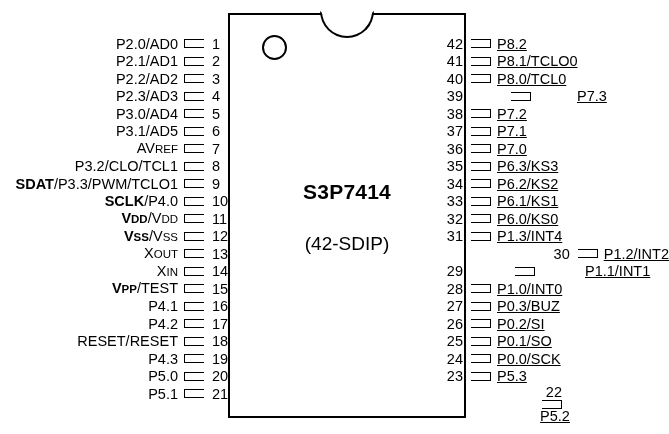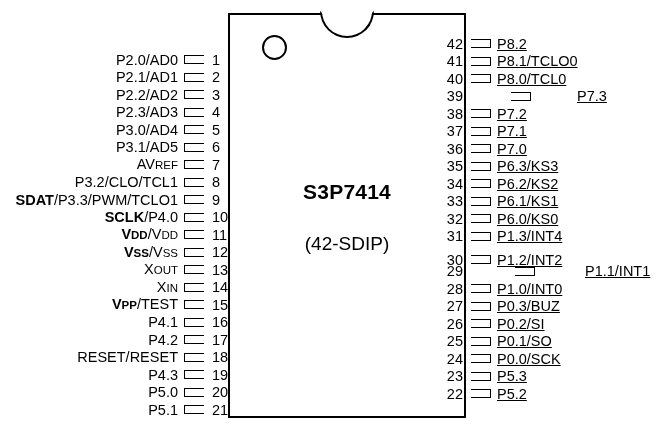--- a/index.html
+++ b/index.html
@@ -92,21 +92,20 @@
   .pin-row {
     position: absolute;
     height: 17.5px;
     display: flex;
     align-items: center;
   }
   .pin-row.left {
     left: 0;
     width: 234px;
     justify-content: flex-end;
-    margin-top: 16px;
   }
   .pin-row.right {
     left: 441px;
     width: 228px;
     justify-content: flex-start;
   }
 
   .pin-label {
     font-size: 14.5px;
     line-height: 14.5px;
@@ -327,21 +326,21 @@
       <div class="pin-row right" style="top: 210px;">
         <span class="pin-num">32</span>
         <span class="pin-stub"></span>
         <span class="pin-label">P6.0/KS0</span>
       </div>
       <div class="pin-row right" style="top: 227.5px;">
         <span class="pin-num">31</span>
         <span class="pin-stub"></span>
         <span class="pin-label">P1.3/INT4</span>
       </div>
-      <div class="pin-row right" style="top: 251px;">
+      <div class="pin-row right" style="top: 245px; justify-content: flex-end;">
         <span class="pin-num">30</span>
         <span class="pin-stub"></span>
         <span class="pin-label">P1.2/INT2</span>
       </div>
       <div class="pin-row right" style="top: 262.5px; gap: 44px;">
         <span class="pin-num">29</span>
         <span class="pin-stub"></span>
         <span class="pin-label">P1.1/INT1</span>
       </div>
       <div class="pin-row right" style="top: 280px;">
@@ -367,20 +366,20 @@
       <div class="pin-row right" style="top: 350px;">
         <span class="pin-num">24</span>
         <span class="pin-stub"></span>
         <span class="pin-label">P0.0/SCK</span>
       </div>
       <div class="pin-row right" style="top: 367.5px;">
         <span class="pin-num">23</span>
         <span class="pin-stub"></span>
         <span class="pin-label">P5.3</span>
       </div>
-      <div class="pin-row right" style="top: 385px;">
+      <div class="pin-row right" style="top: 385px; flex-direction: column;">
         <span class="pin-num">22</span>
         <span class="pin-stub"></span>
         <span class="pin-label">P5.2</span>
       </div>
     </div>
 
 </div>
 
 </body></html>

